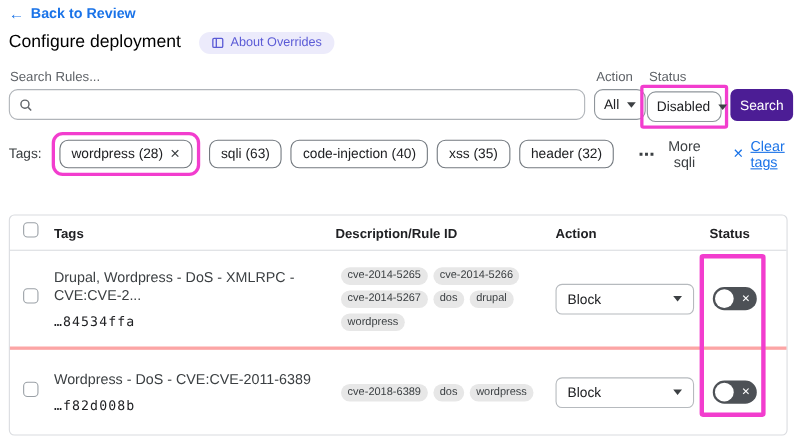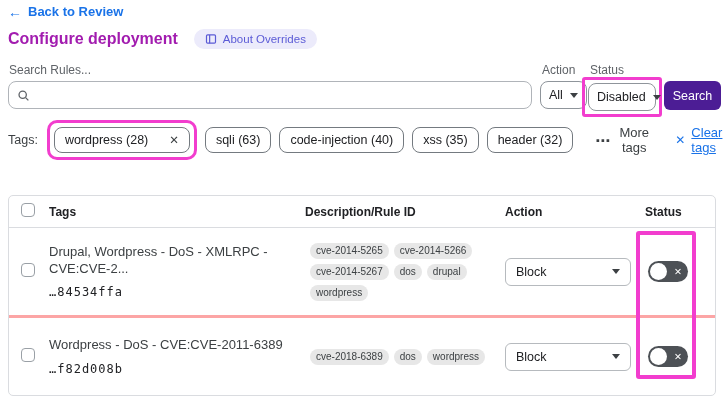--- a/index.html
+++ b/index.html
@@ -6,21 +6,21 @@
   html,body { margin:0; padding:0; background:#ffffff; }
   .page {
     position:relative; width:725px; height:406px; background:#fff; overflow:hidden;
     font-family:"Liberation Sans","DejaVu Sans",sans-serif; color:#202124;
   }
   
   .back-link { position:absolute; left:8px; top:4px; display:flex; align-items:center; gap:6px;
     color:#1a73e8; font-size:13px; font-weight:700; text-decoration:none; cursor:pointer; }
   .back-arrow { font-size:14px; line-height:1; }
   .title-row { position:absolute; left:8px; top:29px; display:flex; align-items:center; gap:16px; }
-  .page-title { margin:0; font-size:16px; font-weight:700; color:#a21caf; }
+  .page-title { margin:0; font-size:16px; font-weight:400; color:#000000; }
   .badge { display:inline-flex; align-items:center; gap:6px; background:#ecebfb; color:#5b5bd6;
     font-size:11.5px; font-weight:500; padding:4px 11px; border-radius:12px; cursor:pointer; }
   .badge svg { display:block; }
 
   
   .field-label { position:absolute; font-size:12px; color:#5f6368; }
   .lbl-search { left:9px;  top:63px; }
   .lbl-action { left:542px; top:63px; }
   .lbl-status { left:590px; top:63px; }
 
@@ -36,21 +36,21 @@
   .pink-box-status { position:absolute; left:582px; top:77px; width:80px; height:40px;
     border:3px solid #f23dce; border-radius:3px; display:flex; align-items:center; justify-content:center; }
   .status-select { width:68px; }
   .search-btn { position:absolute; left:664px; top:81px; width:57px; height:29px;
     background:#4c1d95; color:#fff; border:none; border-radius:6px; font-size:12.5px; font-family:inherit; cursor:pointer; }
 
   
   .tags-row { position:absolute; left:8px; top:120px; height:40px; display:flex; align-items:center; }
   .tags-label { font-size:12.5px; color:#3c4043; margin-right:9px; }
   .pink-wrap { border:3px solid #f23dce; border-radius:10px; padding:4px; display:flex; margin-right:8px; }
-  .filter-pill { display:inline-flex; align-items:center; gap:21px; height:26px; padding:0 10px;
+  .filter-pill { display:inline-flex; align-items:center; gap:6px; height:26px; padding:0 10px;
     border:1px solid #747a80; border-radius:8px; background:#fff; font-size:12.5px; font-family:inherit;
     color:#202124; cursor:pointer; margin-right:8px; white-space:nowrap; }
   .pink-wrap .filter-pill { margin-right:0; }
   .pill-x { font-size:11.5px; color:#3c4043; }
   .more-tags { display:inline-flex; align-items:center; gap:8px; border:none; background:transparent;
     font-size:13px; font-family:inherit; color:#3c4043; cursor:pointer; margin-left:8px; }
   .dots { font-size:15px; font-weight:700; letter-spacing:1px; line-height:1; }
   .clear-tags { display:inline-flex; align-items:center; gap:6px; margin-left:20px; color:#1a73e8;
     font-size:13px; cursor:pointer; text-decoration:none; }
   .clear-tags .u { text-decoration:underline; }
@@ -134,21 +134,21 @@
     <span class="tags-label">Tags:</span>
     <div class="pink-wrap">
       <button class="filter-pill">
         <span>wordpress (28)</span>
         <span class="pill-x">✕</span>
       </button>
     </div>
     <span id="tag-list" style="display:contents"><button class="filter-pill">sqli (63)</button><button class="filter-pill">code-injection (40)</button><button class="filter-pill">xss (35)</button><button class="filter-pill">header (32)</button></span>
     <button class="more-tags">
       <span class="dots">⋯</span>
-      <span>More tags</span>
+      <span>More sqli</span>
     </button>
     <a class="clear-tags">
       <span class="clear-x">✕</span>
       <span class="u">Clear tags</span>
     </a>
   </div>
 
   <div class="rules-table">
     <div class="thead">
       <div><span class="cb"></span></div>

